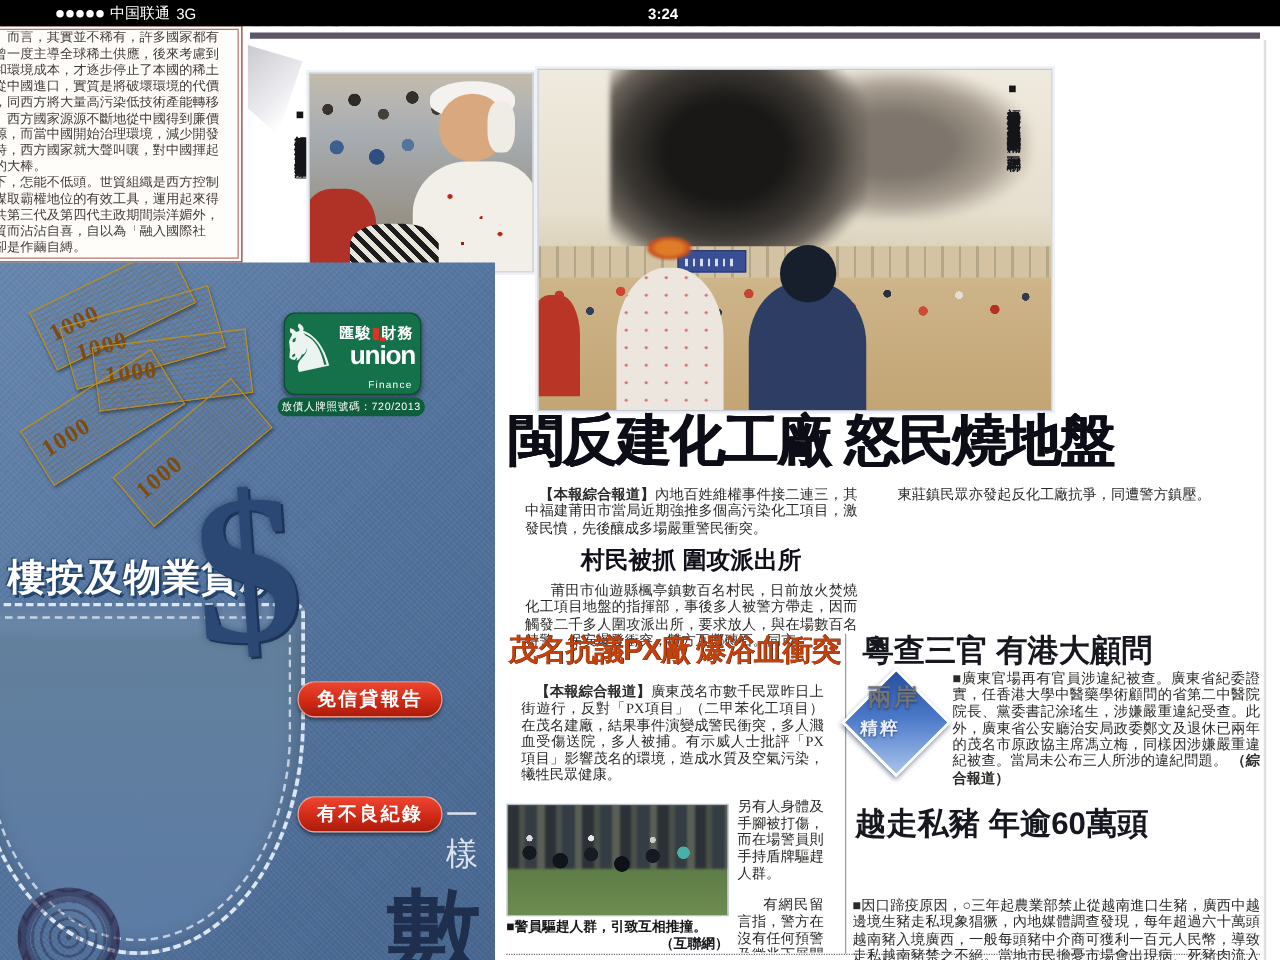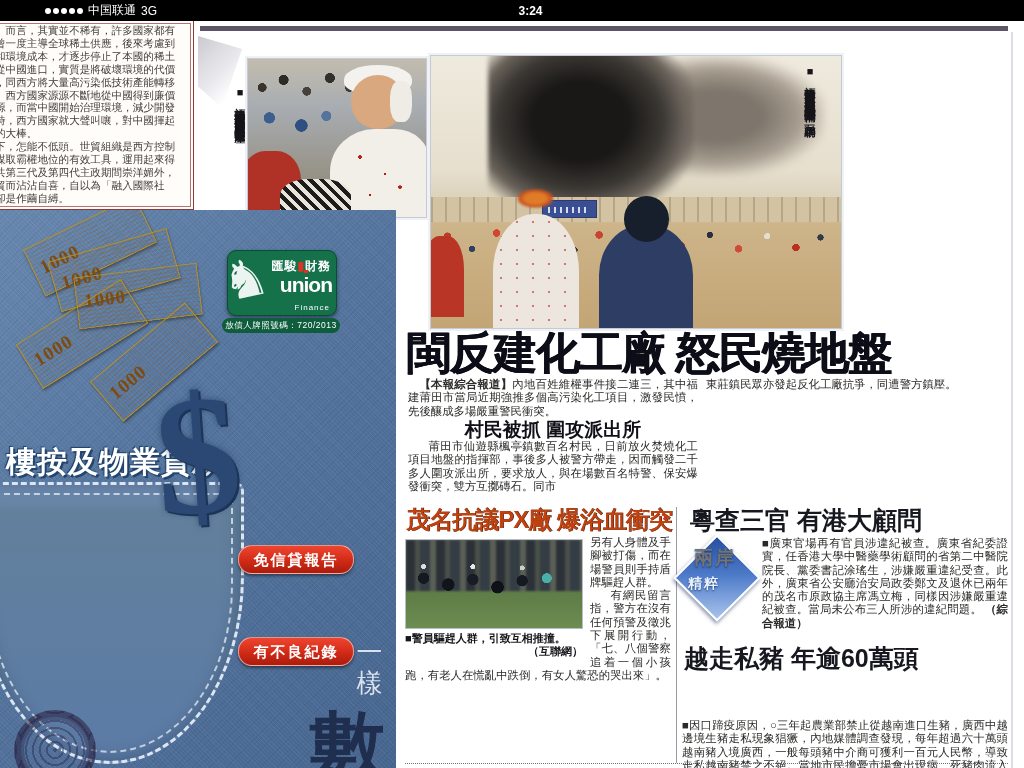--- a/index.html
+++ b/index.html
@@ -110,21 +110,21 @@
   
   .vcap{writing-mode:vertical-rl;font-weight:bold;font-size:11px;line-height:15px;color:#15151a;
         letter-spacing:1px;font-family:"Liberation Sans",sans-serif;}
   .lcap{position:absolute;left:205px;top:86px;width:42px;height:140px;}
   
   .h1{position:absolute;left:407px;top:329px;width:600px;font-size:44px;line-height:48px;font-weight:900;
       color:#0c0d16;letter-spacing:-1px;white-space:nowrap;
       text-shadow:.6px 0 #0c0d16,-.6px 0 #0c0d16;}
   .body{font-family:"Liberation Serif",serif;font-size:11.4px;line-height:13.3px;color:#2b2a28;
         text-align:justify;}
-  .body p{margin:0;text-indent:1.8em;}
+  .body p{margin:12px;text-indent:1.8em;}
   .body p.first{text-indent:1em;}
   .tag{font-weight:bold;font-family:"Liberation Sans",sans-serif;}
   .c1{position:absolute;left:408px;top:378px;width:290px;}
   .c2{position:absolute;left:706px;top:378px;width:300px;}
   .sub1{font-family:"Liberation Sans",sans-serif;font-weight:900;font-size:19px;color:#101018;
         text-align:center;margin:5px 0 4px 0;}
   
   .h2{position:absolute;left:404px;top:504px;width:268px;font-size:24px;font-weight:900;color:#c2410c;
       white-space:nowrap;letter-spacing:-1px;text-shadow:.5px 0 #10121d;text-align:right;}
   .a2{position:absolute;left:405px;top:536px;width:266px;height:226px;overflow:hidden;}
@@ -291,20 +291,21 @@
       <p class="first"><span class="tag">【本報綜合報道】</span><span>內地百姓維權事件接二連三，其中福建莆田市當局近期強推多個高污染化工項目，激發民憤，先後釀成多場嚴重警民衝突。</span></p>
       <div class="sub1">村民被抓 圍攻派出所</div>
       <p>莆田市仙遊縣楓亭鎮數百名村民，日前放火焚燒化工項目地盤的指揮部，事後多人被警方帶走，因而觸發二千多人圍攻派出所，要求放人，與在場數百名特警、保安爆發衝突，雙方互擲磚石。同市</p>
     </div>
     <div class="body c2">
       <p style="text-indent:0">東莊鎮民眾亦發起反化工廠抗爭，同遭警方鎮壓。</p>
     </div>
 
     <div class="h2">茂名抗議PX廠 爆浴血衝突</div>
     <div class="body a2">
+      <p class="first"><span class="tag">【本報綜合報道】</span><span>廣東茂名市數千民眾昨日上街遊行，反對「PX項目」（二甲苯化工項目）在茂名建廠，結果事件演變成警民衝突，多人濺血受傷送院，多人被捕。有示威人士批評「PX項目」影響茂名的環境，造成水質及空氣污染，犧牲民眾健康。</span></p>
       <div class="floatbox">
         <div class="p3">
           <div class="mob"></div>
           <div class="cops"></div>
         </div>
         <div class="pcap">
           <span>■警員驅趕人群，引致互相推撞。</span>
           <span class="credit">（互聯網）</span>
         </div>
       </div>

